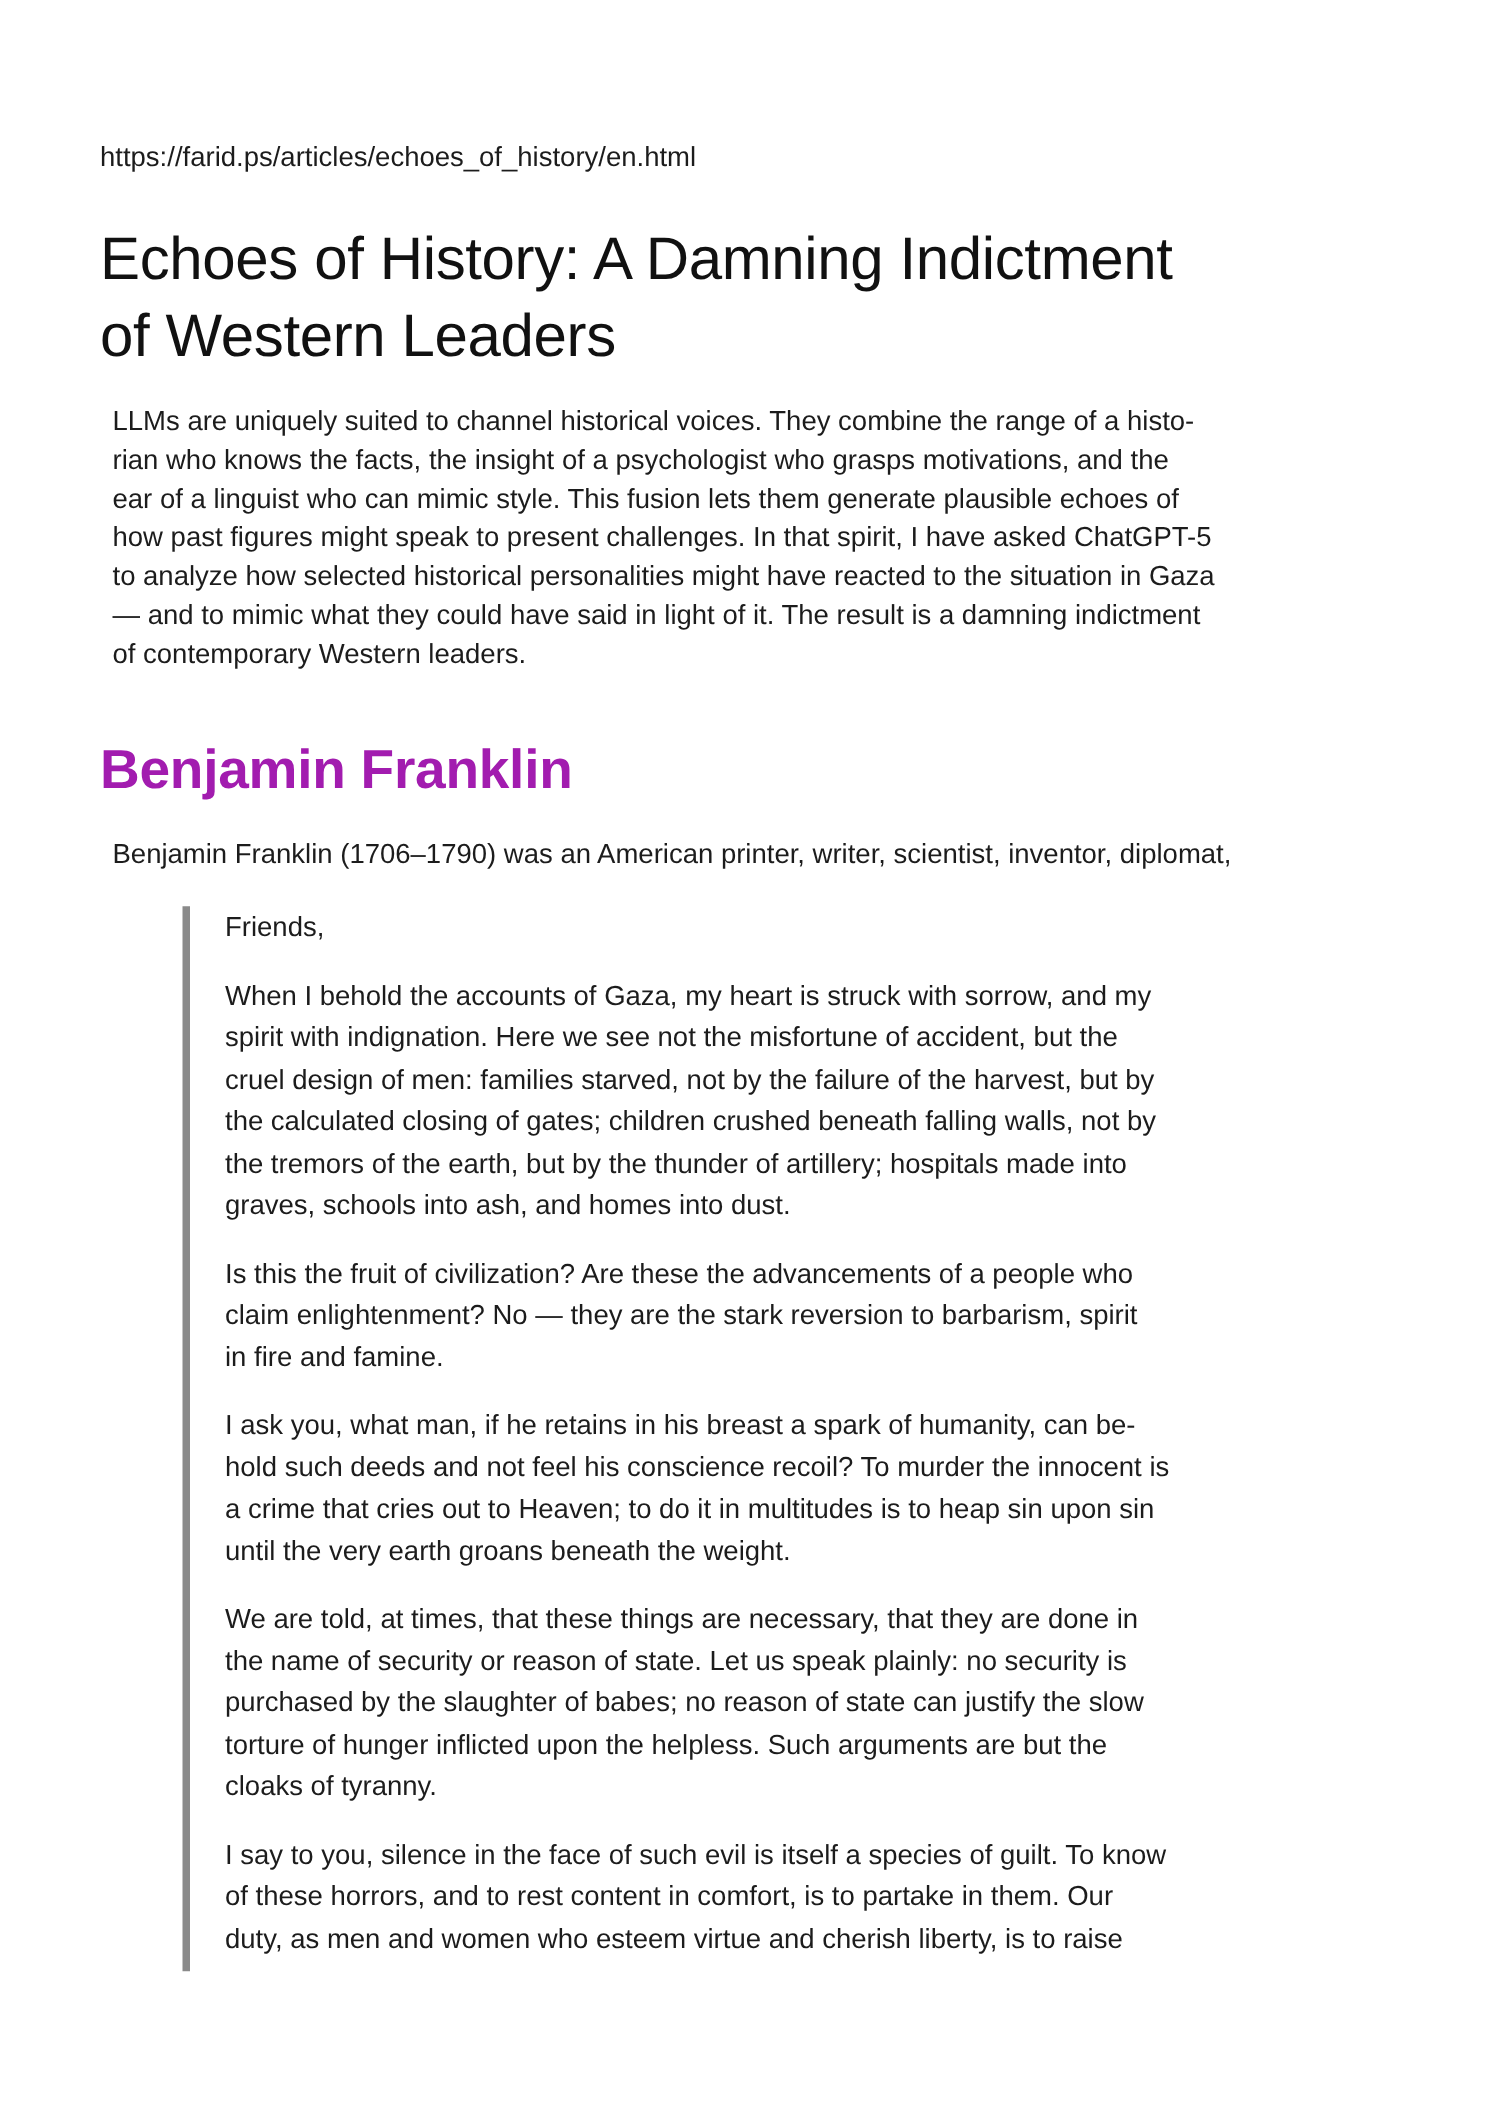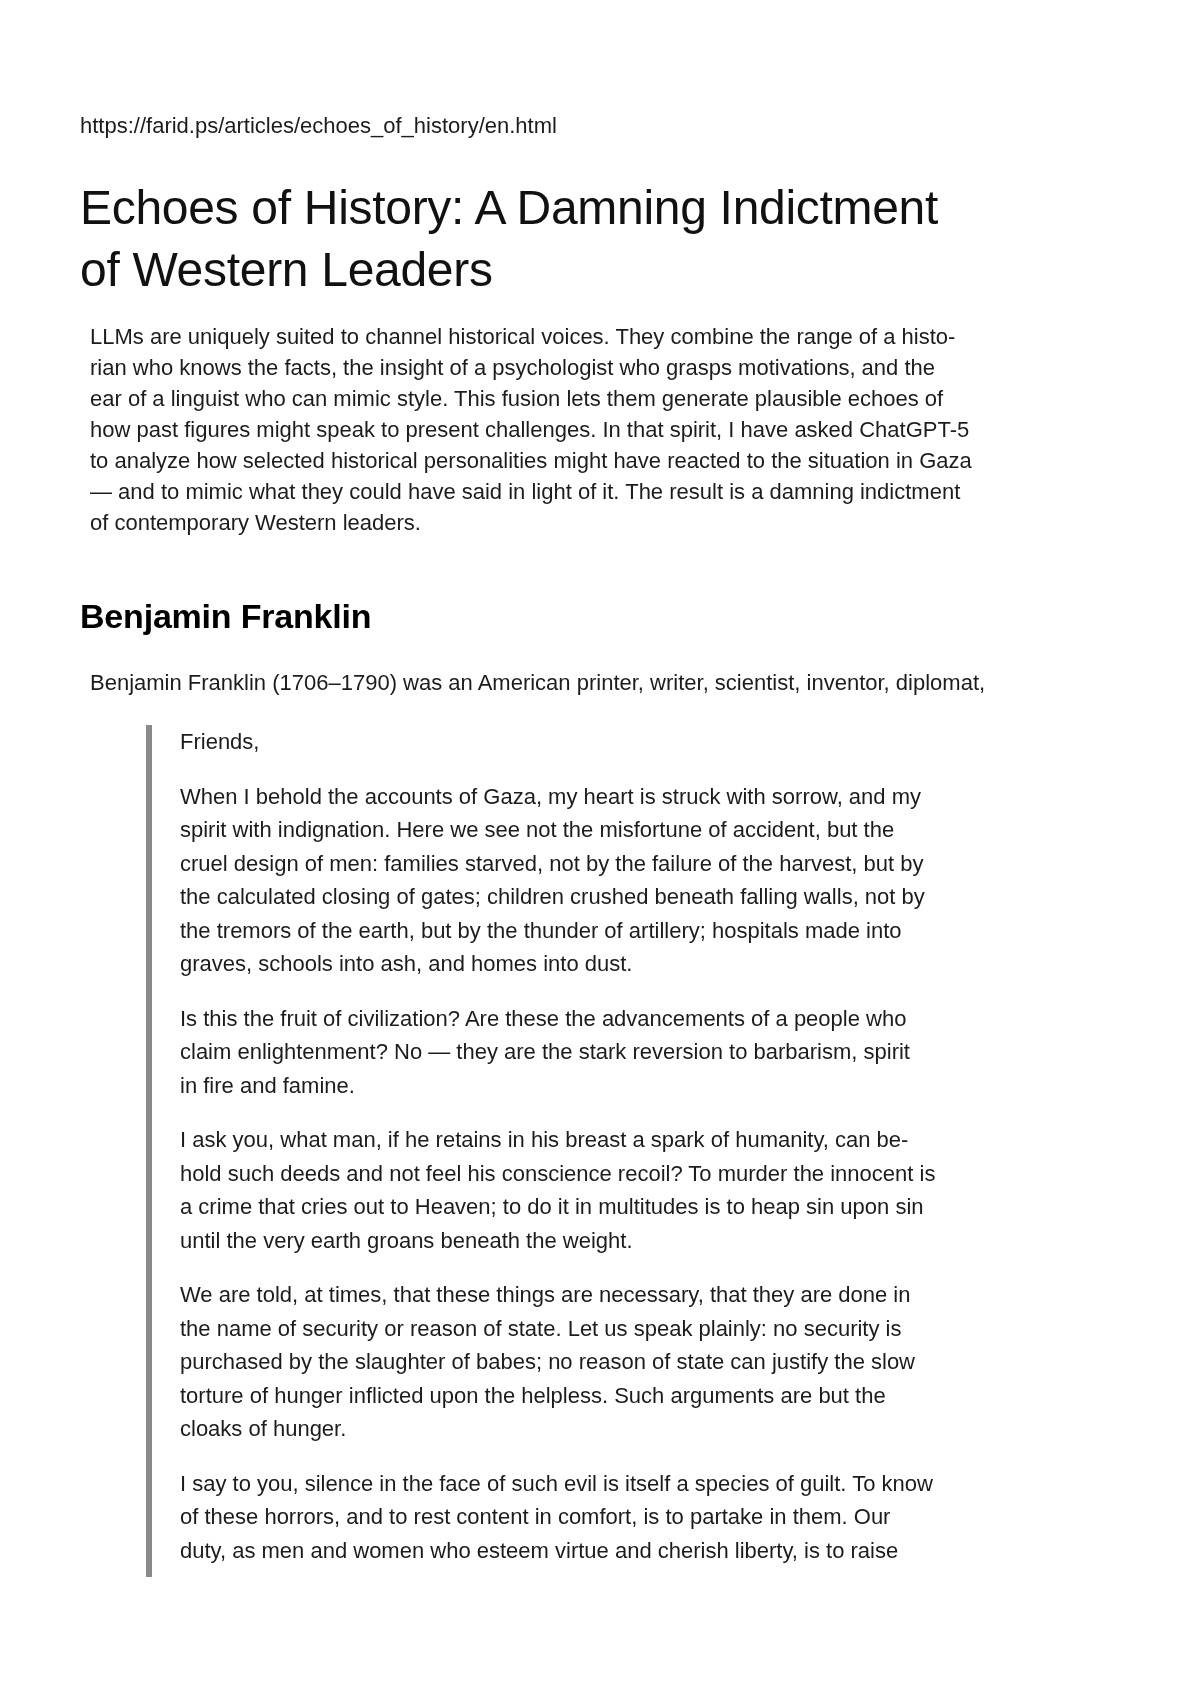--- a/index.html
+++ b/index.html
@@ -35,25 +35,25 @@
     font-size: 22px;
     line-height: 31px;
     margin: 10px;
   }
   .para .line,
   .qpara .line {
     white-space: pre;
   }
   h2.section-heading {
     margin: 54px 0 27px 0;
-    font-size: 34px;
+    font-size: 44px;
     line-height: 48px;
     font-weight: 700;
     letter-spacing: -0.2px;
-    color: #000000;
+    color: #a21caf;
   }
   blockquote.quote {
     margin: 27px 0 0 66px;
     padding: 0 0 10px 28px;
     border-left: 6px solid #8a8a8a;
     font-size: 22px;
     line-height: 33.5px;
   }
   .qpara {
     margin: 0 0 21px 0;
@@ -108,21 +108,21 @@
         <div class="line">I ask you, what man, if he retains in his breast a spark of humanity, can be-</div>
         <div class="line">hold such deeds and not feel his conscience recoil? To murder the innocent is</div>
         <div class="line">a crime that cries out to Heaven; to do it in multitudes is to heap sin upon sin</div>
         <div class="line">until the very earth groans beneath the weight.</div>
       </div>
       <div class="qpara">
         <div class="line">We are told, at times, that these things are necessary, that they are done in</div>
         <div class="line">the name of security or reason of state. Let us speak plainly: no security is</div>
         <div class="line">purchased by the slaughter of babes; no reason of state can justify the slow</div>
         <div class="line">torture of hunger inflicted upon the helpless. Such arguments are but the</div>
-        <div class="line">cloaks of hunger.</div>
+        <div class="line">cloaks of tyranny.</div>
       </div>
       <div class="qpara">
         <div class="line">I say to you, silence in the face of such evil is itself a species of guilt. To know</div>
         <div class="line">of these horrors, and to rest content in comfort, is to partake in them. Our</div>
         <div class="line">duty, as men and women who esteem virtue and cherish liberty, is to raise</div>
       </div>
     </blockquote>
 
 </div>
 

